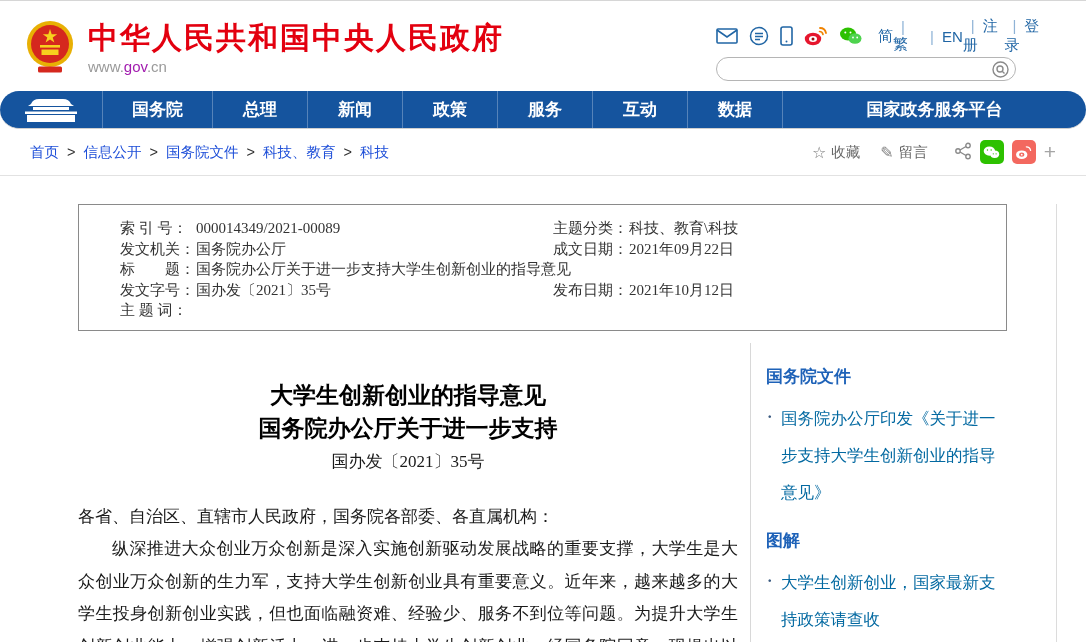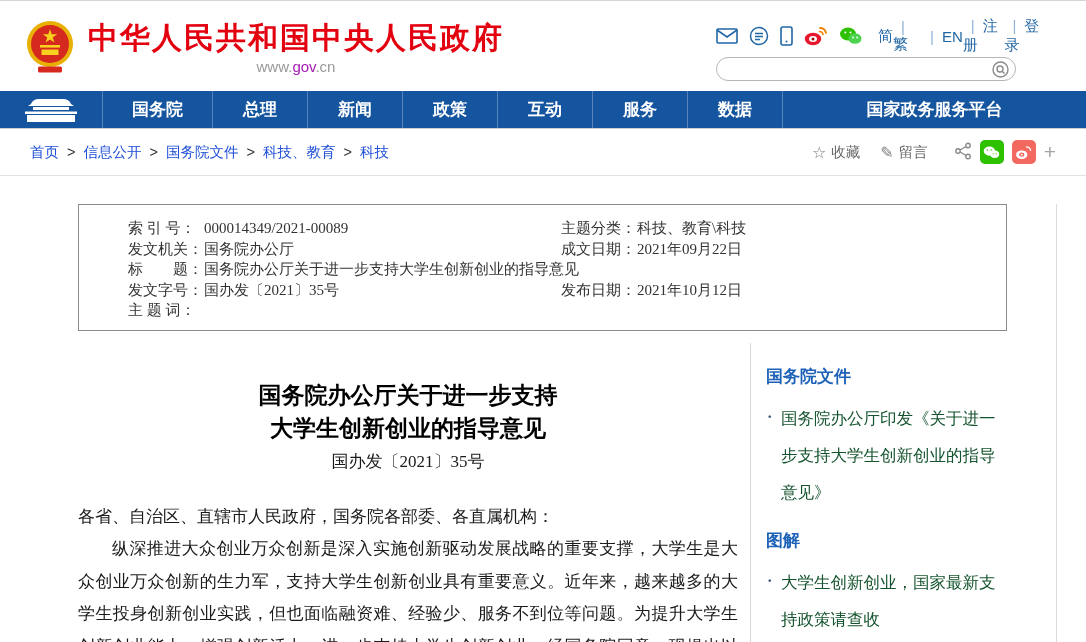--- a/index.html
+++ b/index.html
@@ -3,38 +3,38 @@
 <meta charset="utf-8">
 <style>
   * { margin:0; padding:0; box-sizing:border-box; }
   html,body { width:1086px; height:642px; overflow:hidden; background:#fff;
     font-family:"Liberation Sans","DejaVu Sans",sans-serif; }
   body { border-top:1px solid #d6d6d6; }
 
   
   .header { position:relative; height:90px; background:#fff; }
   .brand { position:absolute; left:26px; top:18px; display:flex; align-items:center; cursor:pointer; }
-  .brand-text { margin-left:14px;text-align:center; }
+  .brand-text { margin-left:14px; }
   .site-title { color:#e3000f; font-size:30px; font-weight:bold; letter-spacing:2px; line-height:32px; }
   .site-url { font-size:15px; margin-top:4px; color:#9a9a9a; }
   .site-url .red { color:#a21caf; }
   .hdr-right { position:absolute; right:40px; top:24px; width:330px; }
   .icon-row { display:flex; align-items:center; justify-content:flex-start; gap:11px; height:22px; }
   .icon-row svg { display:block; }
   .lang-links { display:inline-flex; align-items:center; margin-left:4px; font-size:15px; color:#2166a5; }
   .lang-item { cursor:pointer; color:#2166a5; }
   .lang-item + .lang-item::before { content:"|"; color:#8fb3d6; margin:0 8px; }
   .search-wrap { position:relative; margin-top:10px; width:300px; height:24px;
     border:1px solid #b5b5b5; border-radius:13px; background:#fff; }
   .search-wrap input { position:absolute; left:12px; top:1px; width:255px; height:20px;
     border:none; outline:none; font-size:13px; background:transparent; }
   .search-btn { position:absolute; right:6px; top:3px; cursor:pointer; }
 
   
-  .nav { display:flex; height:38px; background:#15549e; align-items:stretch; border-bottom:1px solid #cfcfcf; }
+  .nav { display:flex; height:38px; background:#15549e; align-items:stretch; border-bottom:1px solid #cfcfcf;border-radius:19px; }
   .nav-cell { display:flex; align-items:center; justify-content:center; color:#fff;
     font-size:17px; font-weight:bold; cursor:pointer; border-right:1px solid rgba(255,255,255,.28); }
   .nav-home { width:103px; }
   .nav-cell:nth-child(2){ width:110px; }
   .nav-item { width:95px; }
   .nav-cell:last-child { flex:1; border-right:none; }
 
   
   .crumb-bar { height:47px; padding:0 30px; display:flex; align-items:center;
     justify-content:space-between; border-bottom:1px solid #e2e2e2; }
@@ -48,21 +48,21 @@
   .share-group { display:flex; align-items:center; gap:8px; margin-left:26px; }
   .sq { width:24px; height:24px; border-radius:5px; display:flex; align-items:center;
     justify-content:center; cursor:pointer; }
   .sq-wechat { background:#2dc100; }
   .sq-weibo { background:#f3685f; }
   .plus { font-size:21px; color:#a5a5a5; cursor:pointer; line-height:20px; }
 
   
   .content { width:1057px; border-right:1px solid #dcdcdc; min-height:467px; }
   .doc-info { margin:28px 0 0 78px; width:929px; border:1px solid #8a8a8a;
-    padding:13px 12px 9px; display:flex;
+    padding:13px 4px 9px; display:flex;
     font-family:"Liberation Serif","DejaVu Serif",serif; font-size:15px; color:#333; }
   .di-left { width:470px; padding-left:37px; }
   .di-right { flex:1; }
   .di-row { line-height:20.5px; height:20.5px; white-space:nowrap; }
   .di-row.spacer { visibility:hidden; }
   .di-label { display:inline-block; min-width:76px; }
   .di-value { }
 
   .main-row { display:flex; margin-left:78px; margin-top:12px; }
   .main-col { width:660px; }
@@ -73,21 +73,21 @@
     font-weight:bold; font-size:23px; line-height:33px; color:#000; }
   .doc-number { margin-top:5px; text-align:center; font-family:"Liberation Serif","DejaVu Serif",serif;
     font-size:17px; color:#1a1a1a; }
   .art-body { margin-top:28px; font-family:"Liberation Serif","DejaVu Serif",serif;
     font-size:17px; line-height:32.5px; color:#1a1a1a; text-align:justify; }
   .art-body p.indent { text-indent:2em; }
 
   .sb-heading { color:#1e62b8; font-size:17px; font-weight:bold; margin:10px 0 12px; }
   .sb-heading.second { margin-top:18px; }
   .sb-item { position:relative; padding-left:15px; font-family:"Liberation Serif","DejaVu Serif",serif;
-    font-size:16.5px; line-height:37px; color:#14532d; cursor:pointer; }
+    font-size:16.5px; line-height:37px; color:#0369a1; cursor:pointer; }
   .sb-item::before { content:"\00B7"; position:absolute; left:1px; top:-2px; font-weight:bold; color:#3a5a80; }
 </style>
 </head>
 <body>
 
 <div class="header">
   <div class="brand">
     <span>
       <svg width="48" height="54" viewBox="0 0 48 54">
         <circle cx="24" cy="25" r="23" fill="#e8b004"></circle>
@@ -170,22 +170,22 @@
       <path d="M14 6 Q16 1 22 1 L46 1 Q52 1 54 6 L57 8 L11 8 Z"></path>
       <rect x="16" y="9" width="36" height="3"></rect>
       <rect x="8" y="13.5" width="52" height="2.5"></rect>
       <rect x="10" y="17" width="48" height="7"></rect>
     </svg>
   </div>
   <div class="nav-cell">国务院</div>
   <div class="nav-cell nav-item">总理</div>
   <div class="nav-cell nav-item">新闻</div>
   <div class="nav-cell nav-item">政策</div>
+  <div class="nav-cell nav-item">服务</div>
   <div class="nav-cell nav-item">互动</div>
-  <div class="nav-cell nav-item">服务</div>
   <div class="nav-cell nav-item">数据</div>
   <div class="nav-cell">国家政务服务平台</div>
 </div>
 
 <div class="crumb-bar">
   <div class="crumbs">
     <span class="crumb">首页</span>
     <span class="crumb">信息公开</span>
     <span class="crumb">国务院文件</span>
     <span class="crumb">科技、教育</span>
@@ -246,22 +246,22 @@
       <div class="di-row"><span class="di-label">主题分类：</span><span class="di-value">科技、教育\科技</span></div>
       <div class="di-row"><span class="di-label">成文日期：</span><span class="di-value">2021年09月22日</span></div>
       <div class="di-row spacer"></div>
       <div class="di-row"><span class="di-label">发布日期：</span><span class="di-value">2021年10月12日</span></div>
     </div>
   </div>
 
   <div class="main-row">
     <div class="main-col">
       <div class="art-title">
+        <div>大学生创新创业的指导意见</div>
         <div>国务院办公厅关于进一步支持</div>
-        <div>大学生创新创业的指导意见</div>
       </div>
       <div class="doc-number">国办发〔2021〕35号</div>
       <div class="art-body">
         <p>各省、自治区、直辖市人民政府，国务院各部委、各直属机构：</p>
         <p class="indent">纵深推进大众创业万众创新是深入实施创新驱动发展战略的重要支撑，大学生是大众创业万众创新的生力军，支持大学生创新创业具有重要意义。近年来，越来越多的大学生投身创新创业实践，但也面临融资难、经验少、服务不到位等问题。为提升大学生创新创业能力、增强创新活力，进一步支持大学生创新创业，经国务院同意，现提出以下意见。</p>
       </div>
     </div>
 
     <div class="sidebar">
       <div class="sb-heading">国务院文件</div>

